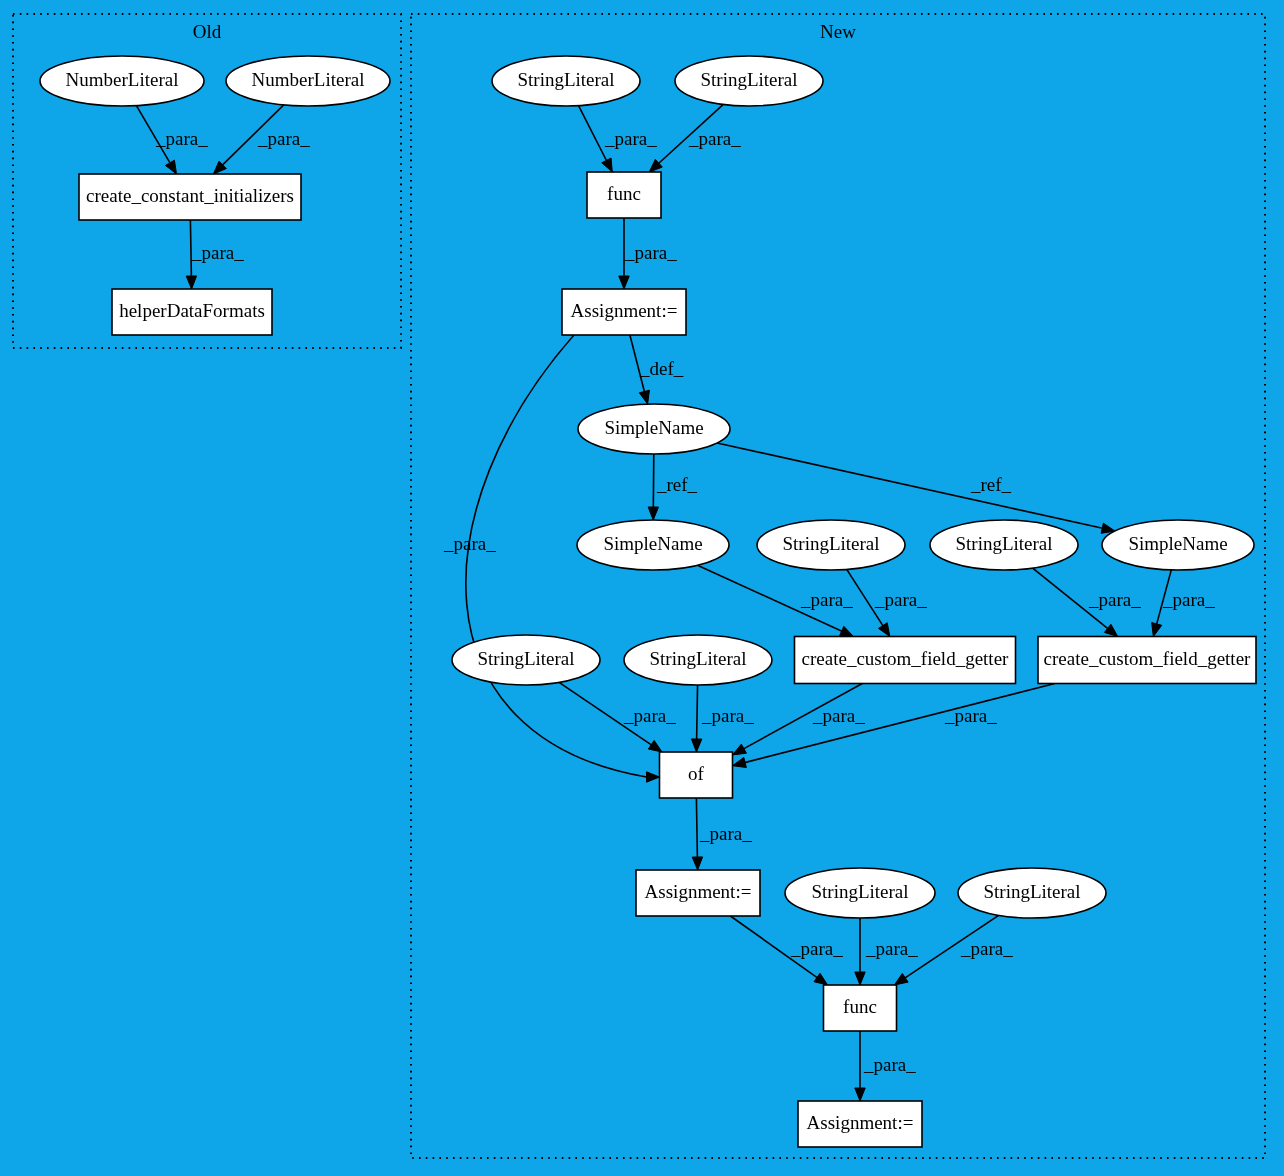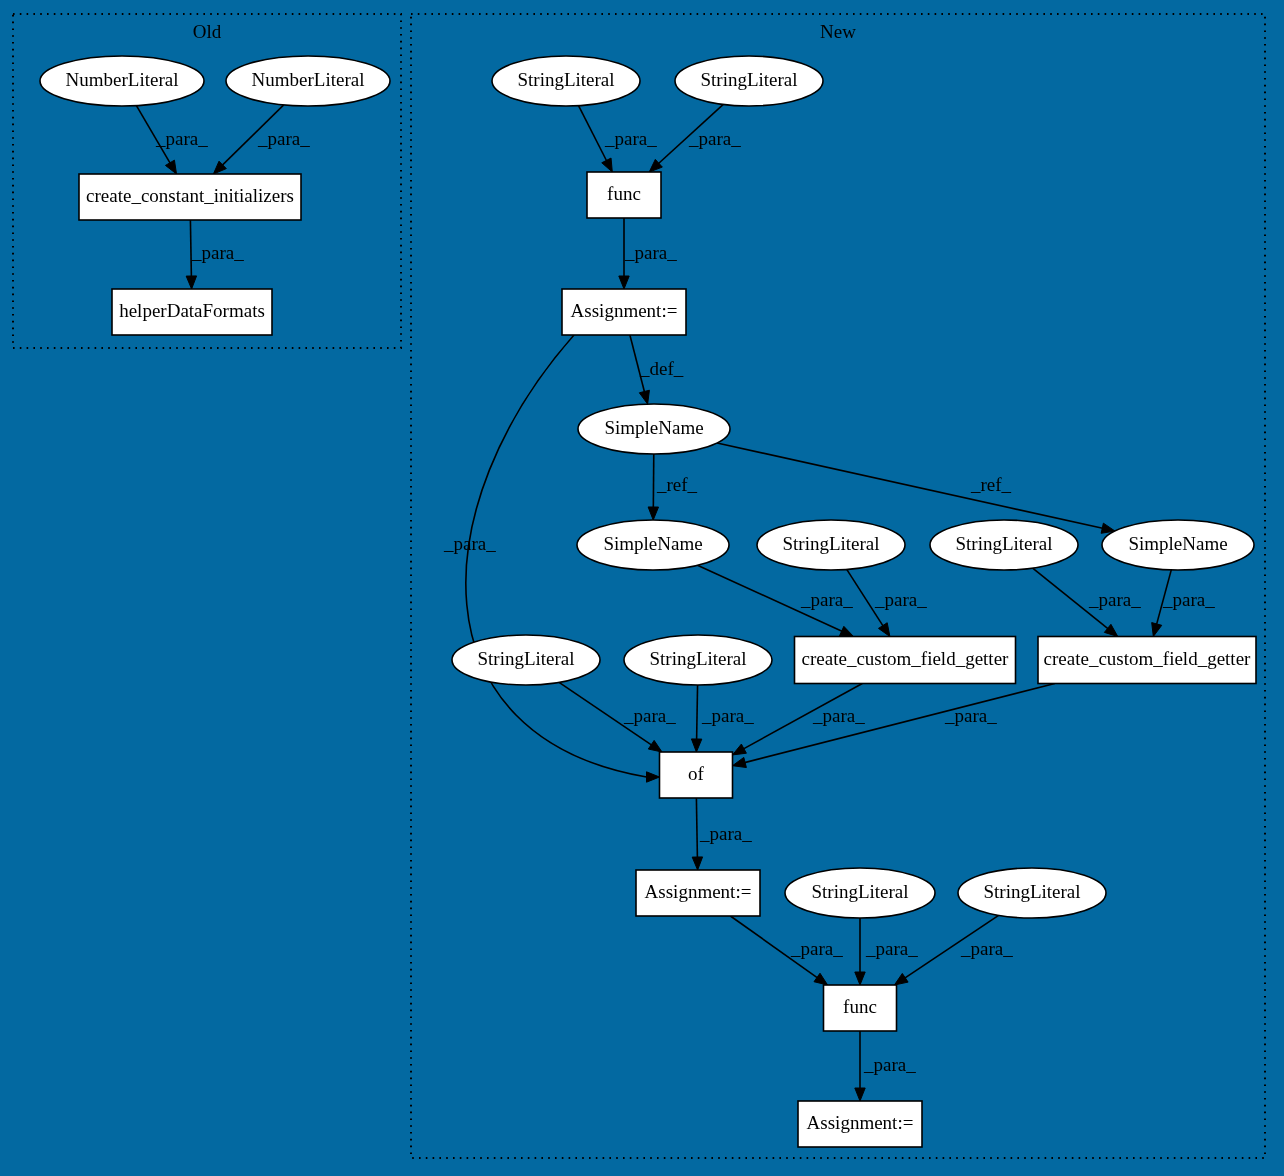--- a/index.html
+++ b/index.html
@@ -4,21 +4,21 @@
 <style>
   html, body {
     margin: 0;
     padding: 0;
     background: #ffffff;
   }
   #canvas-wrap {
     position: relative;
     width: 1284px;
     height: 1176px;
-    background: #0369a1;
+    background: #0ea5e9;
     overflow: hidden;
   }
   svg#graph {
     display: block;
     width: 1284px;
     height: 1176px;
     font-family: "Liberation Serif", "DejaVu Serif", serif;
   }
   .cluster-box {
     fill: none;

